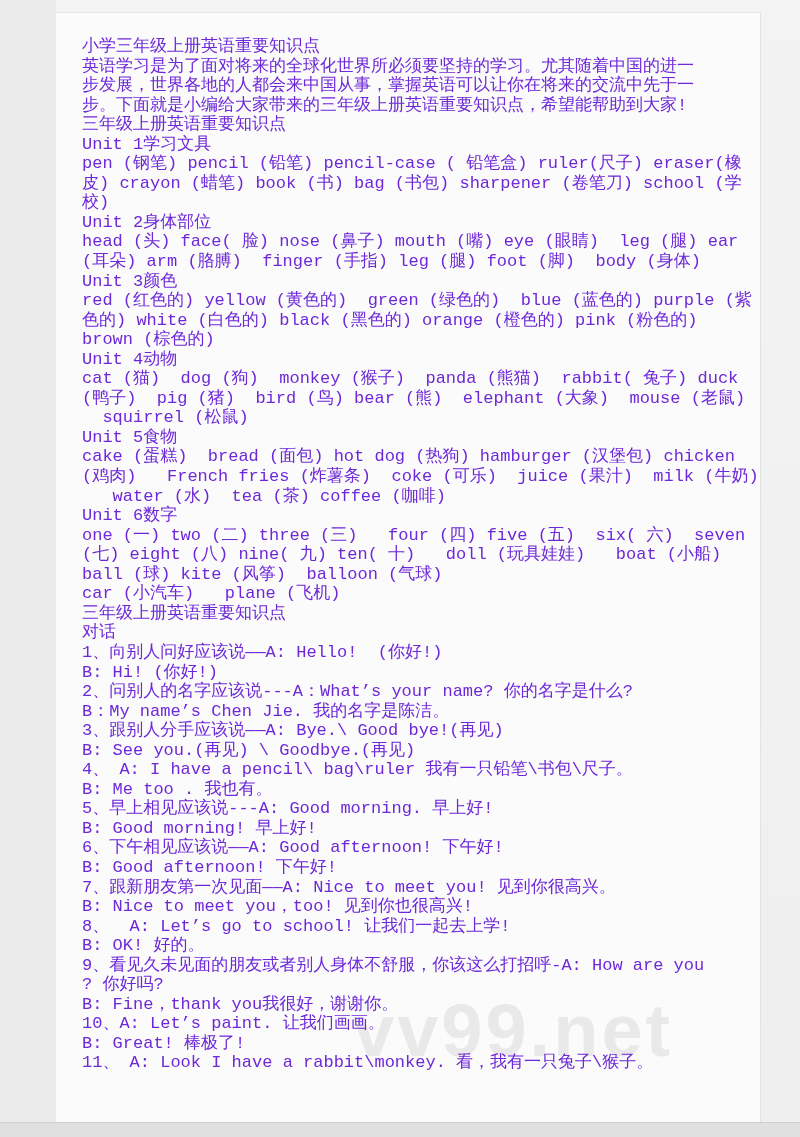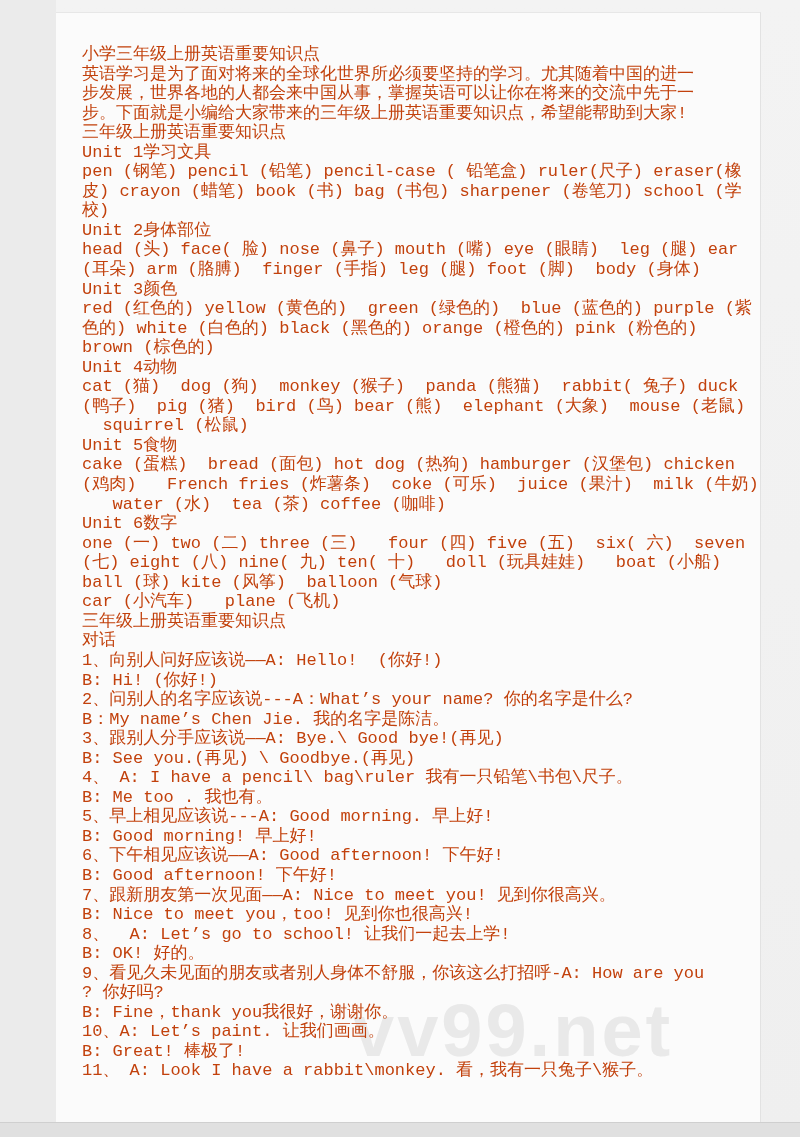--- a/index.html
+++ b/index.html
@@ -43,26 +43,26 @@
     font-family: Liberation Sans, sans-serif;
     font-weight: bold;
     font-size: 74px;
     letter-spacing: 3px;
     color: #e9e9e9;
     user-select: none;
   }
   .doc-text {
     position: absolute;
     left: 26px;
-    top: 32px;
+    top: 24px;
     z-index: 1;
     width: 670px;
     font-size: 17px;
     line-height: 19.55px;
-    color: #c2410c;
+    color: #6d28d9;
     white-space: pre;
     font-family: Liberation Mono, monospace;
   }
   .doc-text .line {
     height: 19.55px;
   }
   .bottom-bar {
     position: absolute;
     left: 0;
     top: 1122px;

